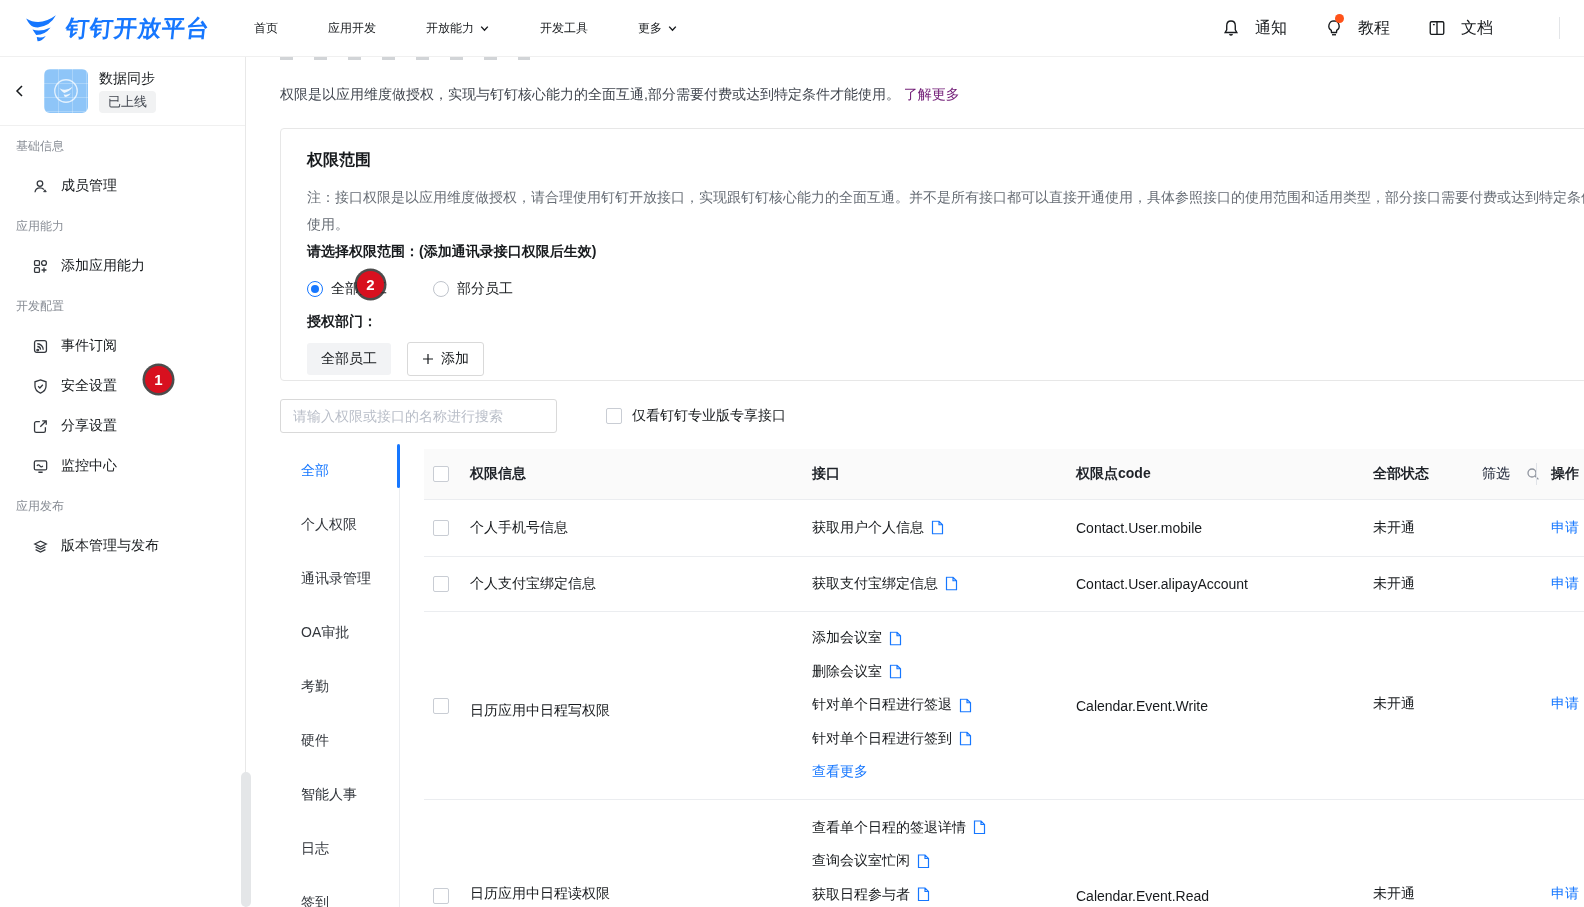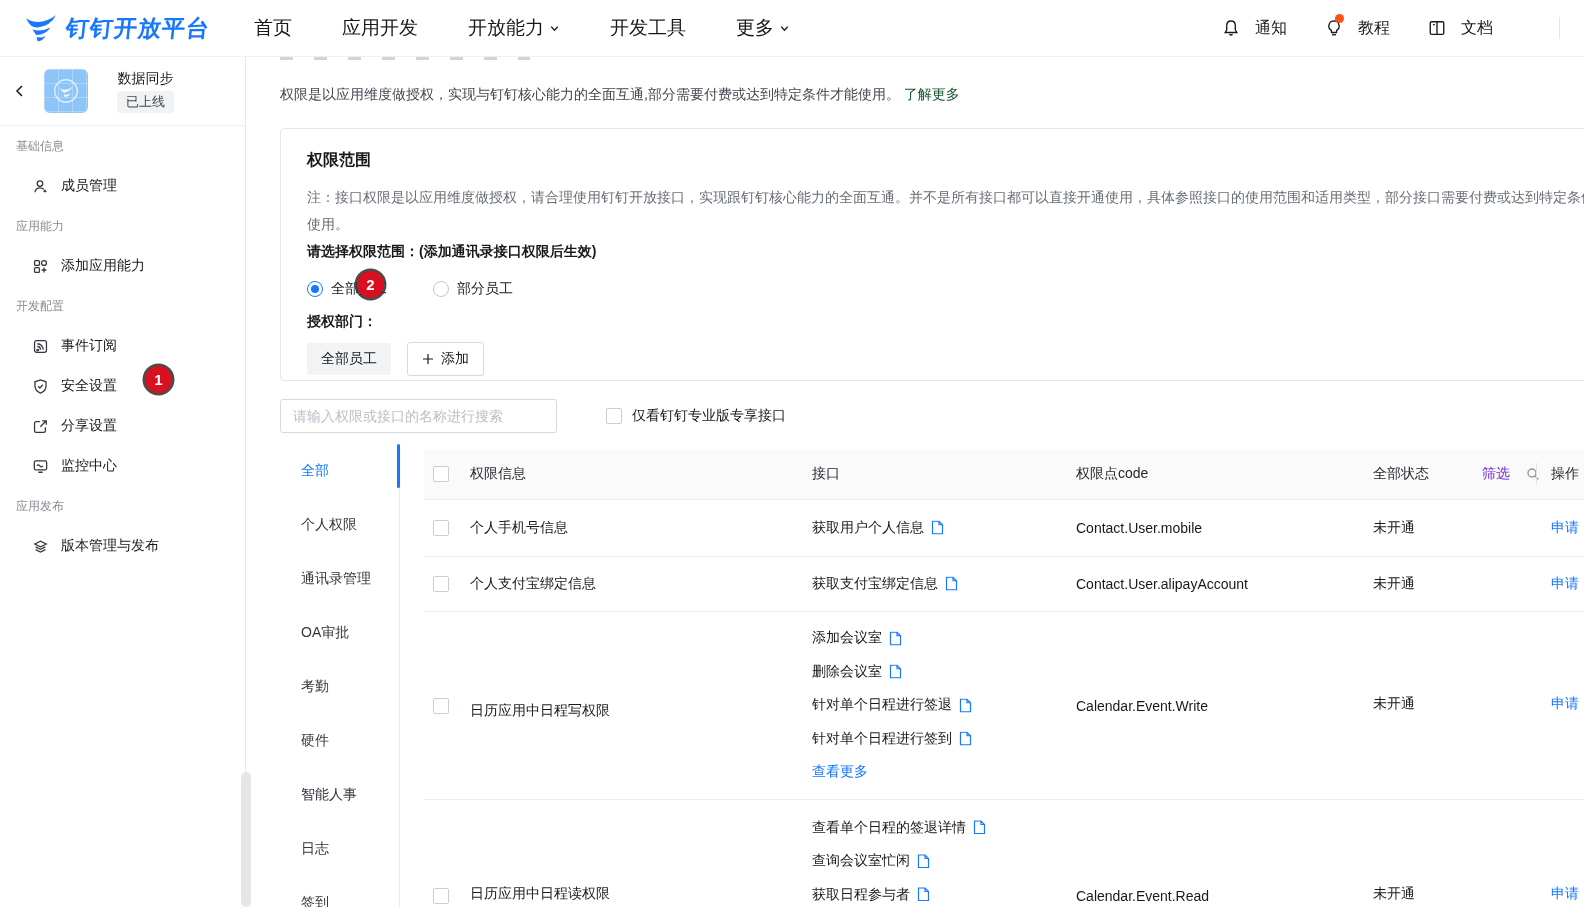--- a/index.html
+++ b/index.html
@@ -8,57 +8,57 @@
     font-family: "Liberation Sans", "DejaVu Sans", sans-serif;
     color:#1f2329; background:#fff; position:relative; font-size:14px;
   }
   
   .header{ position:absolute; left:0; top:0; width:1584px; height:57px;
     display:flex; align-items:center; padding:0 24px; background:#fff;
     border-bottom:1px solid #f0f0f0; z-index:30;}
   .brand{ display:flex; align-items:center; gap:8px; cursor:pointer;}
   .brand-text{ color:#1677ff; font-weight:bold; font-size:23px; letter-spacing:1px;
     transform:skewX(-6deg); white-space:nowrap;}
-  .topnav{ display:flex; align-items:center; gap:50px; margin-left:44px; font-size:19px; color:#171a1d;}
+  .topnav{ display:flex; align-items:center; gap:50px; margin-left:44px; font-size:12px; color:#171a1d;}
   .topnav .nav-item{ display:flex; align-items:center; gap:5px; cursor:pointer; white-space:nowrap;}
   .header-right{ margin-left:auto; display:flex; align-items:center; gap:38px; font-size:16px; color:#171a1d;}
   .hr-item{ display:flex; align-items:center; gap:15px; cursor:pointer; position:relative;text-align:right;}
   .orange-dot{ position:absolute; left:10px; top:-4px; width:9px; height:9px; border-radius:50%; background:#ff5219;}
   .header-end-divider{ width:1px; height:22px; background:#e3e5e8; margin-left:28px;}
   
   .sidebar{ position:absolute; left:0; top:57px; width:246px; bottom:0; background:#fff;
     border-right:1px solid #e8e8e8; z-index:20;}
   .app-head{ height:69px; border-bottom:1px solid #f0f0f0; display:flex; align-items:center; padding:0 10px 0 8px;}
   .back-btn{ width:24px; height:24px; display:flex; align-items:center; justify-content:center; cursor:pointer; color:#171a1d;}
   .app-icon{ width:44px; height:44px; border-radius:6px; background:#8ec5f8; margin-left:12px; flex:none;
     display:flex; align-items:center; justify-content:center;
     background-image:linear-gradient(rgba(255,255,255,.25) 1px, transparent 1px),linear-gradient(90deg, rgba(255,255,255,.25) 1px, transparent 1px);
     background-size:14px 14px;}
-  .app-meta{ margin-left:29px;text-align:center;}
+  .app-meta{ margin-left:11px;}
   .app-name{ font-size:14px; color:#171a1d; line-height:18px;}
   .app-status{ display:inline-block; margin-top:4px; background:#f1f2f3; color:#41464f;
     font-size:13px; padding:2px 9px; border-radius:4px;}
   .menu{ padding-top:0;}
   .menu-row{ height:40px; display:flex; align-items:center; position:relative;}
   .menu-row.group{ padding-left:16px; color:#878c94; font-size:12px;}
   .menu-row.item{ padding-left:32px; color:#171a1d; font-size:14px; cursor:pointer;}
   .menu-row.item.active{ background:#ebebeb;}
   .menu-row.item .mi{ width:17px; height:17px; margin-right:12px; flex:none; color:#33373d;}
   .num-badge{ width:27px; height:27px; border-radius:50%; background:#d8101f;
     box-shadow:0 0 0 2.5px rgba(45,45,45,.85); color:#fff; font-weight:bold; font-size:15px;
     display:flex; align-items:center; justify-content:center; z-index:40;}
   .badge-1{ position:absolute; left:145px; top:309px;}
   .side-scroll-thumb{ position:absolute; right:-6px; top:715px; width:10px; height:135px;
     background:#e4e6e8; border-radius:5px; z-index:25; cursor:grab;}
   
   .main{ position:absolute; left:246px; top:57px; width:1338px; bottom:0; overflow:hidden; background:#fff;}
   .top-clip{ position:absolute; left:34px; top:0px; width:250px; height:3px; opacity:.45;
     background:repeating-linear-gradient(90deg,#9aa0a6 0 13px, transparent 13px 34px);}
   .desc{ position:absolute; left:34px; top:29px; font-size:14px; color:#41464f; white-space:nowrap;}
-  a.link{ color:#14532d; text-decoration:none; cursor:pointer;text-align:right;}
+  a.link{ color:#701a75; text-decoration:none; cursor:pointer;text-align:right;}
   .panel{ position:absolute; left:34px; top:71px; width:1870px; height:253px;
     border:1px solid #e7e7e7; border-radius:4px; padding:21px 26px;}
   .panel h3{ font-size:16px; color:#171a1d; font-weight:bold; margin-bottom:13px;}
   .note-line{ font-size:14px; color:#676d75; line-height:27px; white-space:nowrap;}
   .choose-label{ font-size:14px; color:#171a1d; font-weight:bold; line-height:24px; margin-top:1px;}
   .radio-row{ display:flex; align-items:center; margin-top:17px; position:relative; font-size:14px; color:#171a1d;}
   .radio{ width:16px; height:16px; border-radius:50%; border:1px solid #bfc4cc; background:#fff; position:relative; cursor:pointer; flex:none;}
   .radio.checked{ border-color:#1677ff;}
   .radio.checked::after{ content:''; position:absolute; inset:3px; border-radius:50%; background:#1677ff;}
   .radio-label{ margin-left:8px; cursor:pointer;}
@@ -90,23 +90,23 @@
   .r2{ top:107px; height:55px;}
   .r3{ top:162px; height:188px;}
   .r4{ top:350px; height:190px;}
   .cell{ position:absolute; font-size:14px; color:#171a1d; white-space:nowrap;}
   .v-center{ top:50%; transform:translateY(-50%);}
   .c-check{ left:9px;}
   .c-perm{ left:46px;}
   .c-api{ left:388px;}
   .c-code{ left:652px;}
   .c-status{ left:949px;}
-  .c-filter{ left:1058px; color:#6d28d9; display:flex; align-items:center; gap:16px; cursor:pointer;}
+  .c-filter{ left:1058px; color:#0f172a; display:flex; align-items:center; gap:16px; cursor:pointer;}
   .c-action{ left:1127px; color:#1677ff; cursor:pointer;}
-  .th{ font-weight:normal; color:#1f2329;}
+  .th{ font-weight:bold; color:#1f2329;}
   .hdr-divider{ position:absolute; left:1112px; top:14px; width:1px; height:22px; background:#e0e3e8;}
   .api-line{ height:33.5px; display:flex; align-items:center; gap:7px;}
   .api-stack{ display:flex; flex-direction:column;}
   .doc-ic{ color:#1677ff; cursor:pointer; flex:none;}
   .more-link{ color:#1677ff; cursor:pointer;}
   .ic{ display:block;}
 </style>
 </head>
 <body>
 

